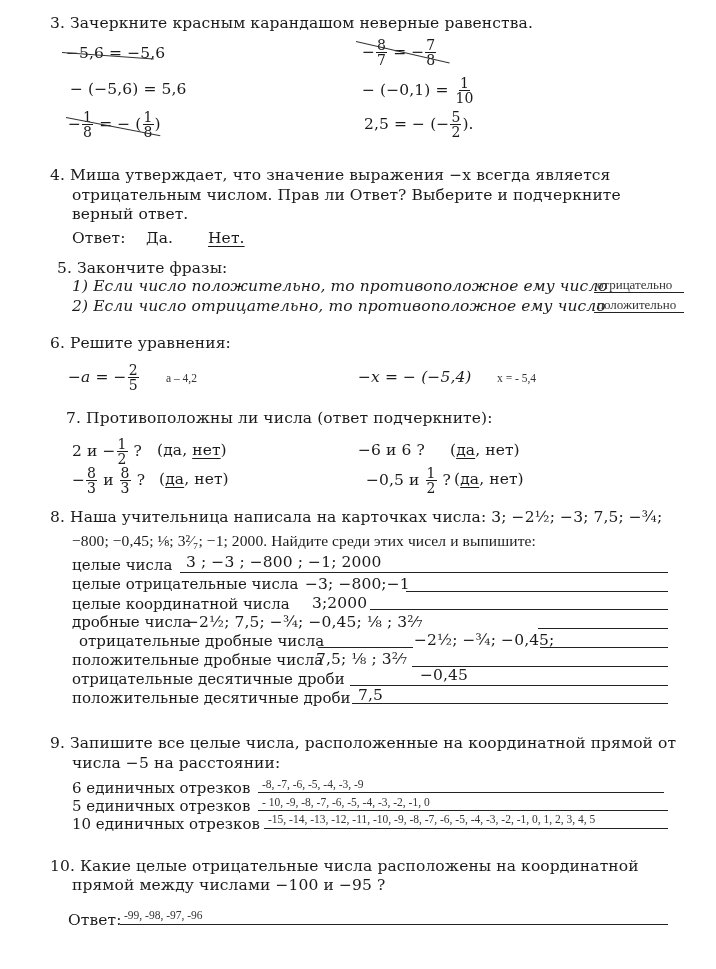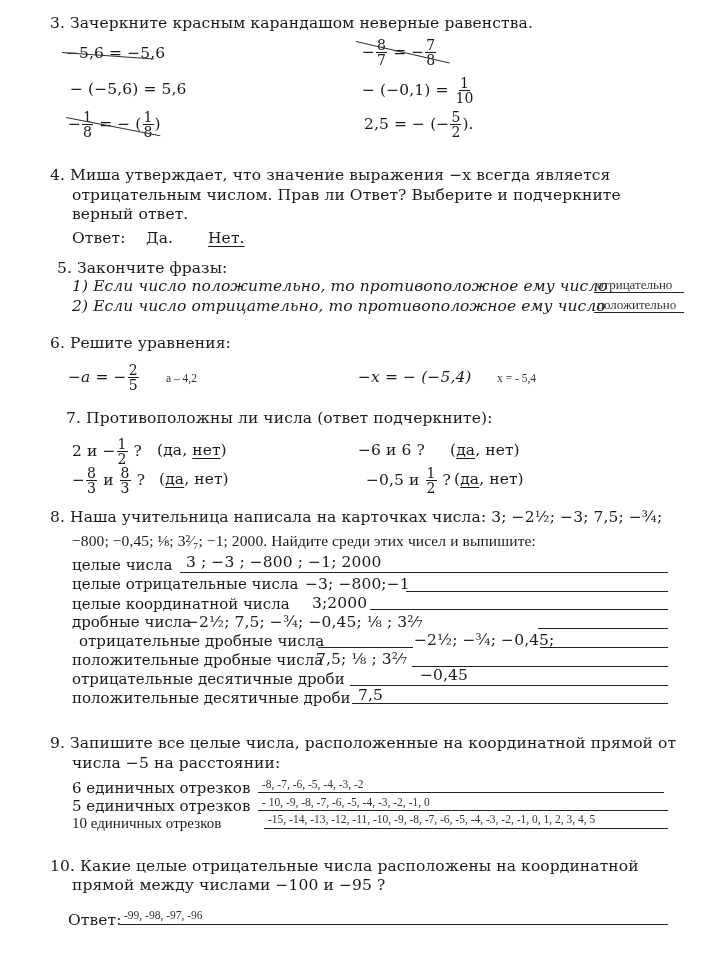--- a/index.html
+++ b/index.html
@@ -160,28 +160,28 @@
 
   <div class="abs label" style="left:72px;top:689px;">положительные десятичные дроби</div>
   <div class="abs q" style="left:358px;top:686px;">7,5</div>
   <div class="line" style="left:352px;top:703px;width:316px;"></div>
 </div>
 
 <div class="abs q" style="left:50px;top:734px;">9. Запишите все целые числа, расположенные на координатной прямой от</div>
 <div class="abs q" style="left:72px;top:754px;">числа −5 на расстоянии:</div>
 
 <div class="abs label" style="left:72px;top:779px;">6 единичных отрезков</div>
-<div class="abs ans-hand" style="left:262px;top:778px;">-8, -7, -6, -5, -4, -3, -2</div>
+<div class="abs ans-hand" style="left:262px;top:778px;">-8, -7, -6, -5, -4, -3, -9</div>
 <div class="line" style="left:258px;top:792px;width:406px;"></div>
 
 <div class="abs label" style="left:72px;top:797px;">5 единичных отрезков</div>
 <div class="abs ans-hand" style="left:262px;top:796px;">- 10, -9, -8, -7, -6, -5, -4, -3, -2, -1, 0</div>
 <div class="line" style="left:258px;top:810px;width:410px;"></div>
 
-<div class="abs label" style="left:72px;top:815px;font-family:Liberation Serif, serif;">10 единичных отрезков</div>
+<div class="abs label" style="left:72px;top:815px;">10 единичных отрезков</div>
 <div class="abs ans-hand" style="left:268px;top:813px;">-15, -14, -13, -12, -11, -10, -9, -8, -7, -6, -5, -4, -3, -2, -1, 0, 1, 2, 3, 4, 5</div>
 <div class="line" style="left:264px;top:828px;width:404px;"></div>
 
 <div class="abs q" style="left:50px;top:857px;">10. Какие целые отрицательные числа расположены на координатной</div>
 <div class="abs q" style="left:72px;top:876px;">прямой между числами −100 и −95 ?</div>
 <div class="abs q" style="left:68px;top:911px;">Ответ:</div>
 <div class="abs ans-hand" style="left:124px;top:909px;">-99, -98, -97, -96</div>
 <div class="line" style="left:120px;top:924px;width:548px;"></div>
 
 </body></html>

